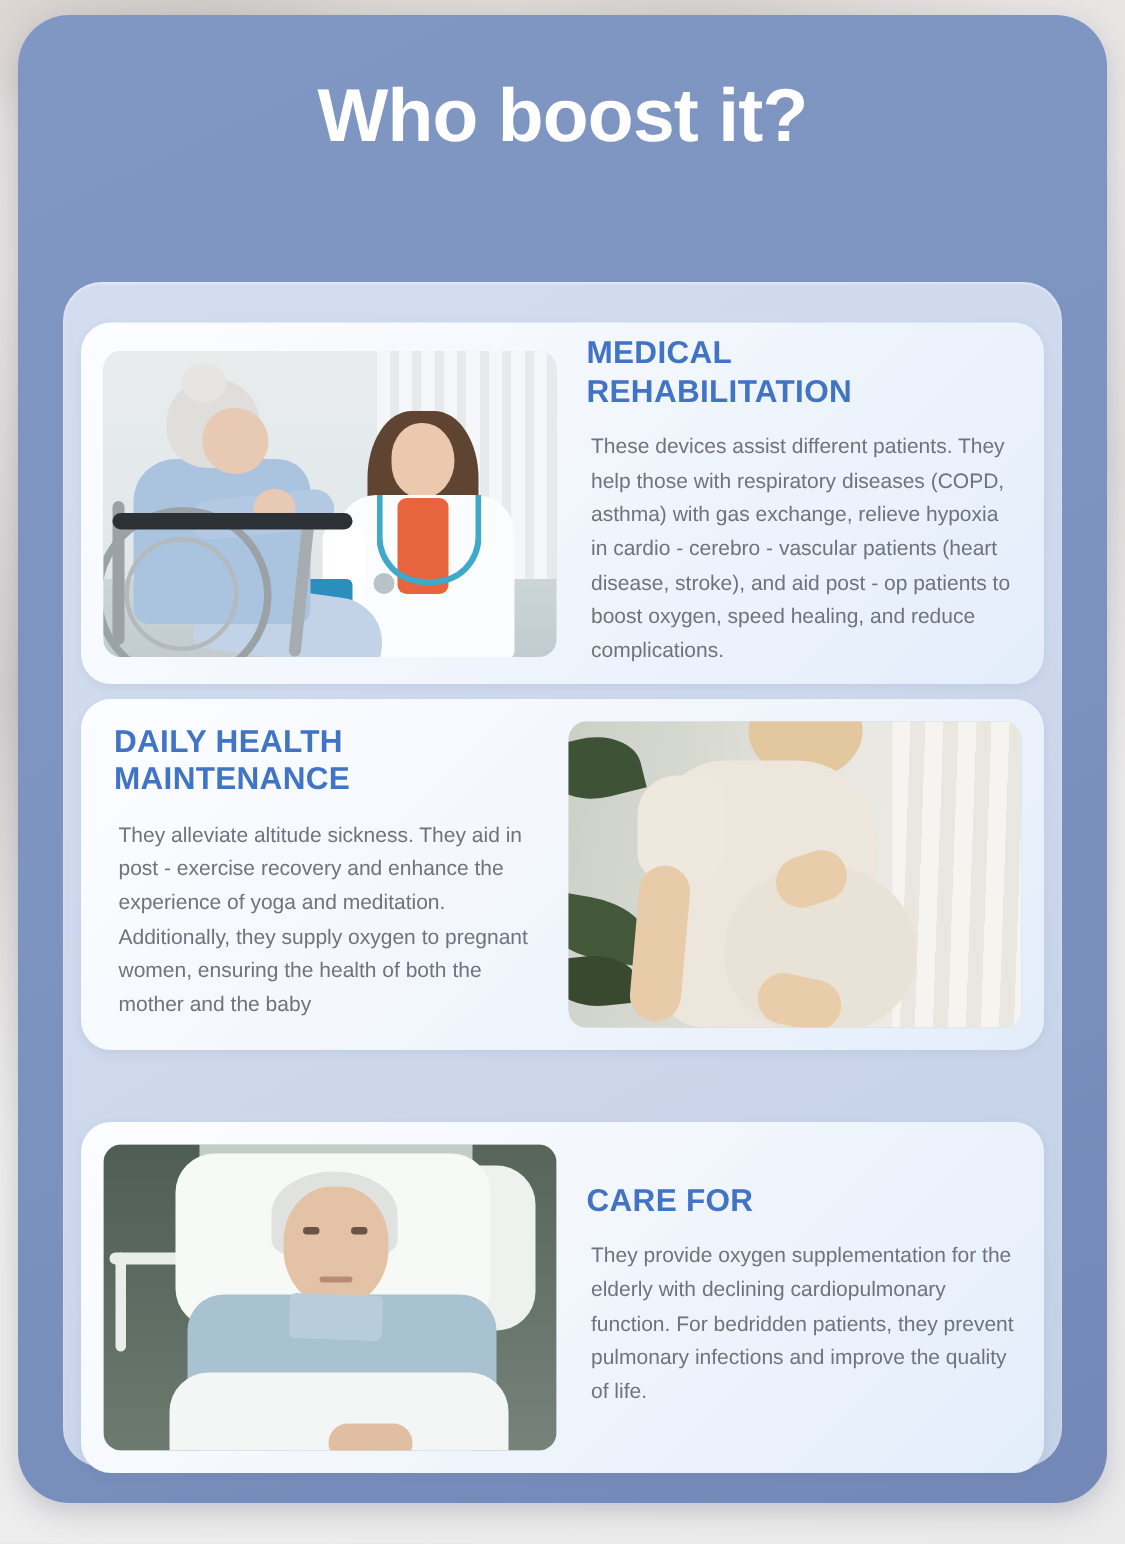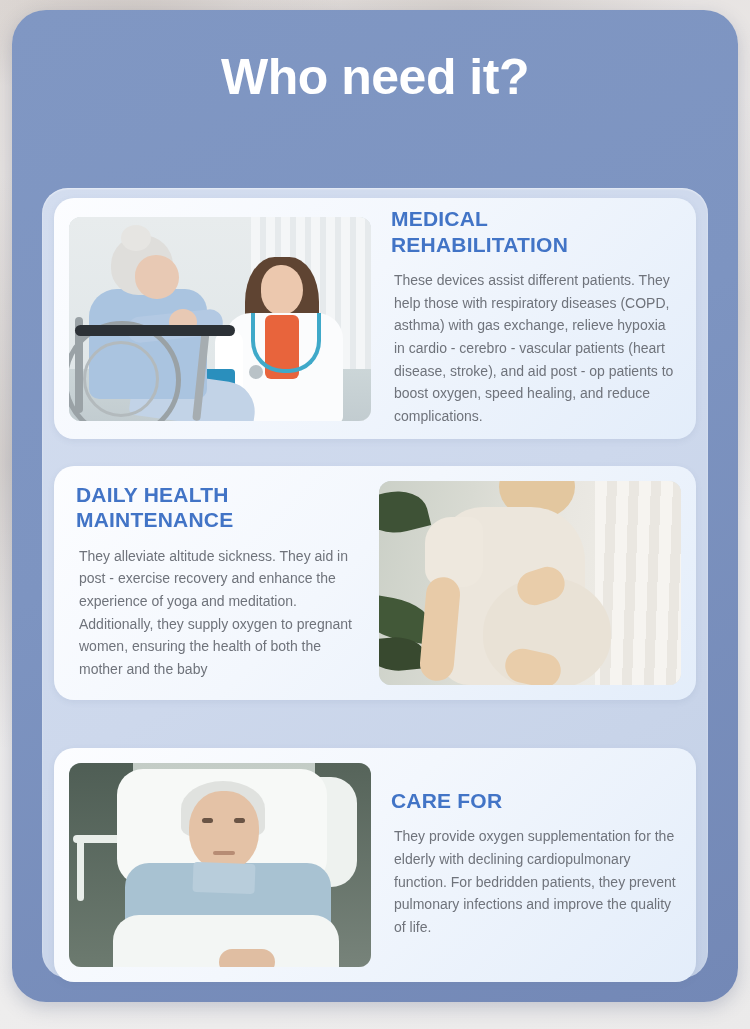--- a/index.html
+++ b/index.html
@@ -78,21 +78,21 @@
   
   .card {
     position: absolute;
     left: 12px;
     width: 642px;
     border-radius: 20px;
     background: linear-gradient(135deg, #fcfdff 0%, #f3f7fd 45%, #e3edfa 100%);
     box-shadow: 0 2px 6px rgba(90,110,150,0.10);
     overflow: hidden;
   }
-  #card-1 { top: 10px;  height: 241px; }
+  #card-1 { top: 27px;  height: 241px; }
   #card-2 { top: 278px; height: 234px; }
   #card-3 { top: 560px; height: 234px; }
 
   .card-inner {
     position: absolute;
     inset: 0;
     display: flex;
     align-items: center;
   }
   .card-inner.reverse { flex-direction: row-reverse; border-radius: 10px; }
@@ -252,21 +252,21 @@
       border-radius:16px; background:#e0bea2; }
 </style>
 </head>
 <body>
 
 <div id="backdrop"></div>
 
 <div id="panel">
 
   <div id="header">
-    <h1 id="title">Who need it?</h1>
+    <h1 id="title">Who boost it?</h1>
   </div>
 
   <div id="inner">
 
     <div class="card" id="card-1">
       <div class="card-inner">
         <div class="photo">
           <div class="scene1">
             <div class="s1-wall"></div>
             <div class="s1-curtain"></div>

